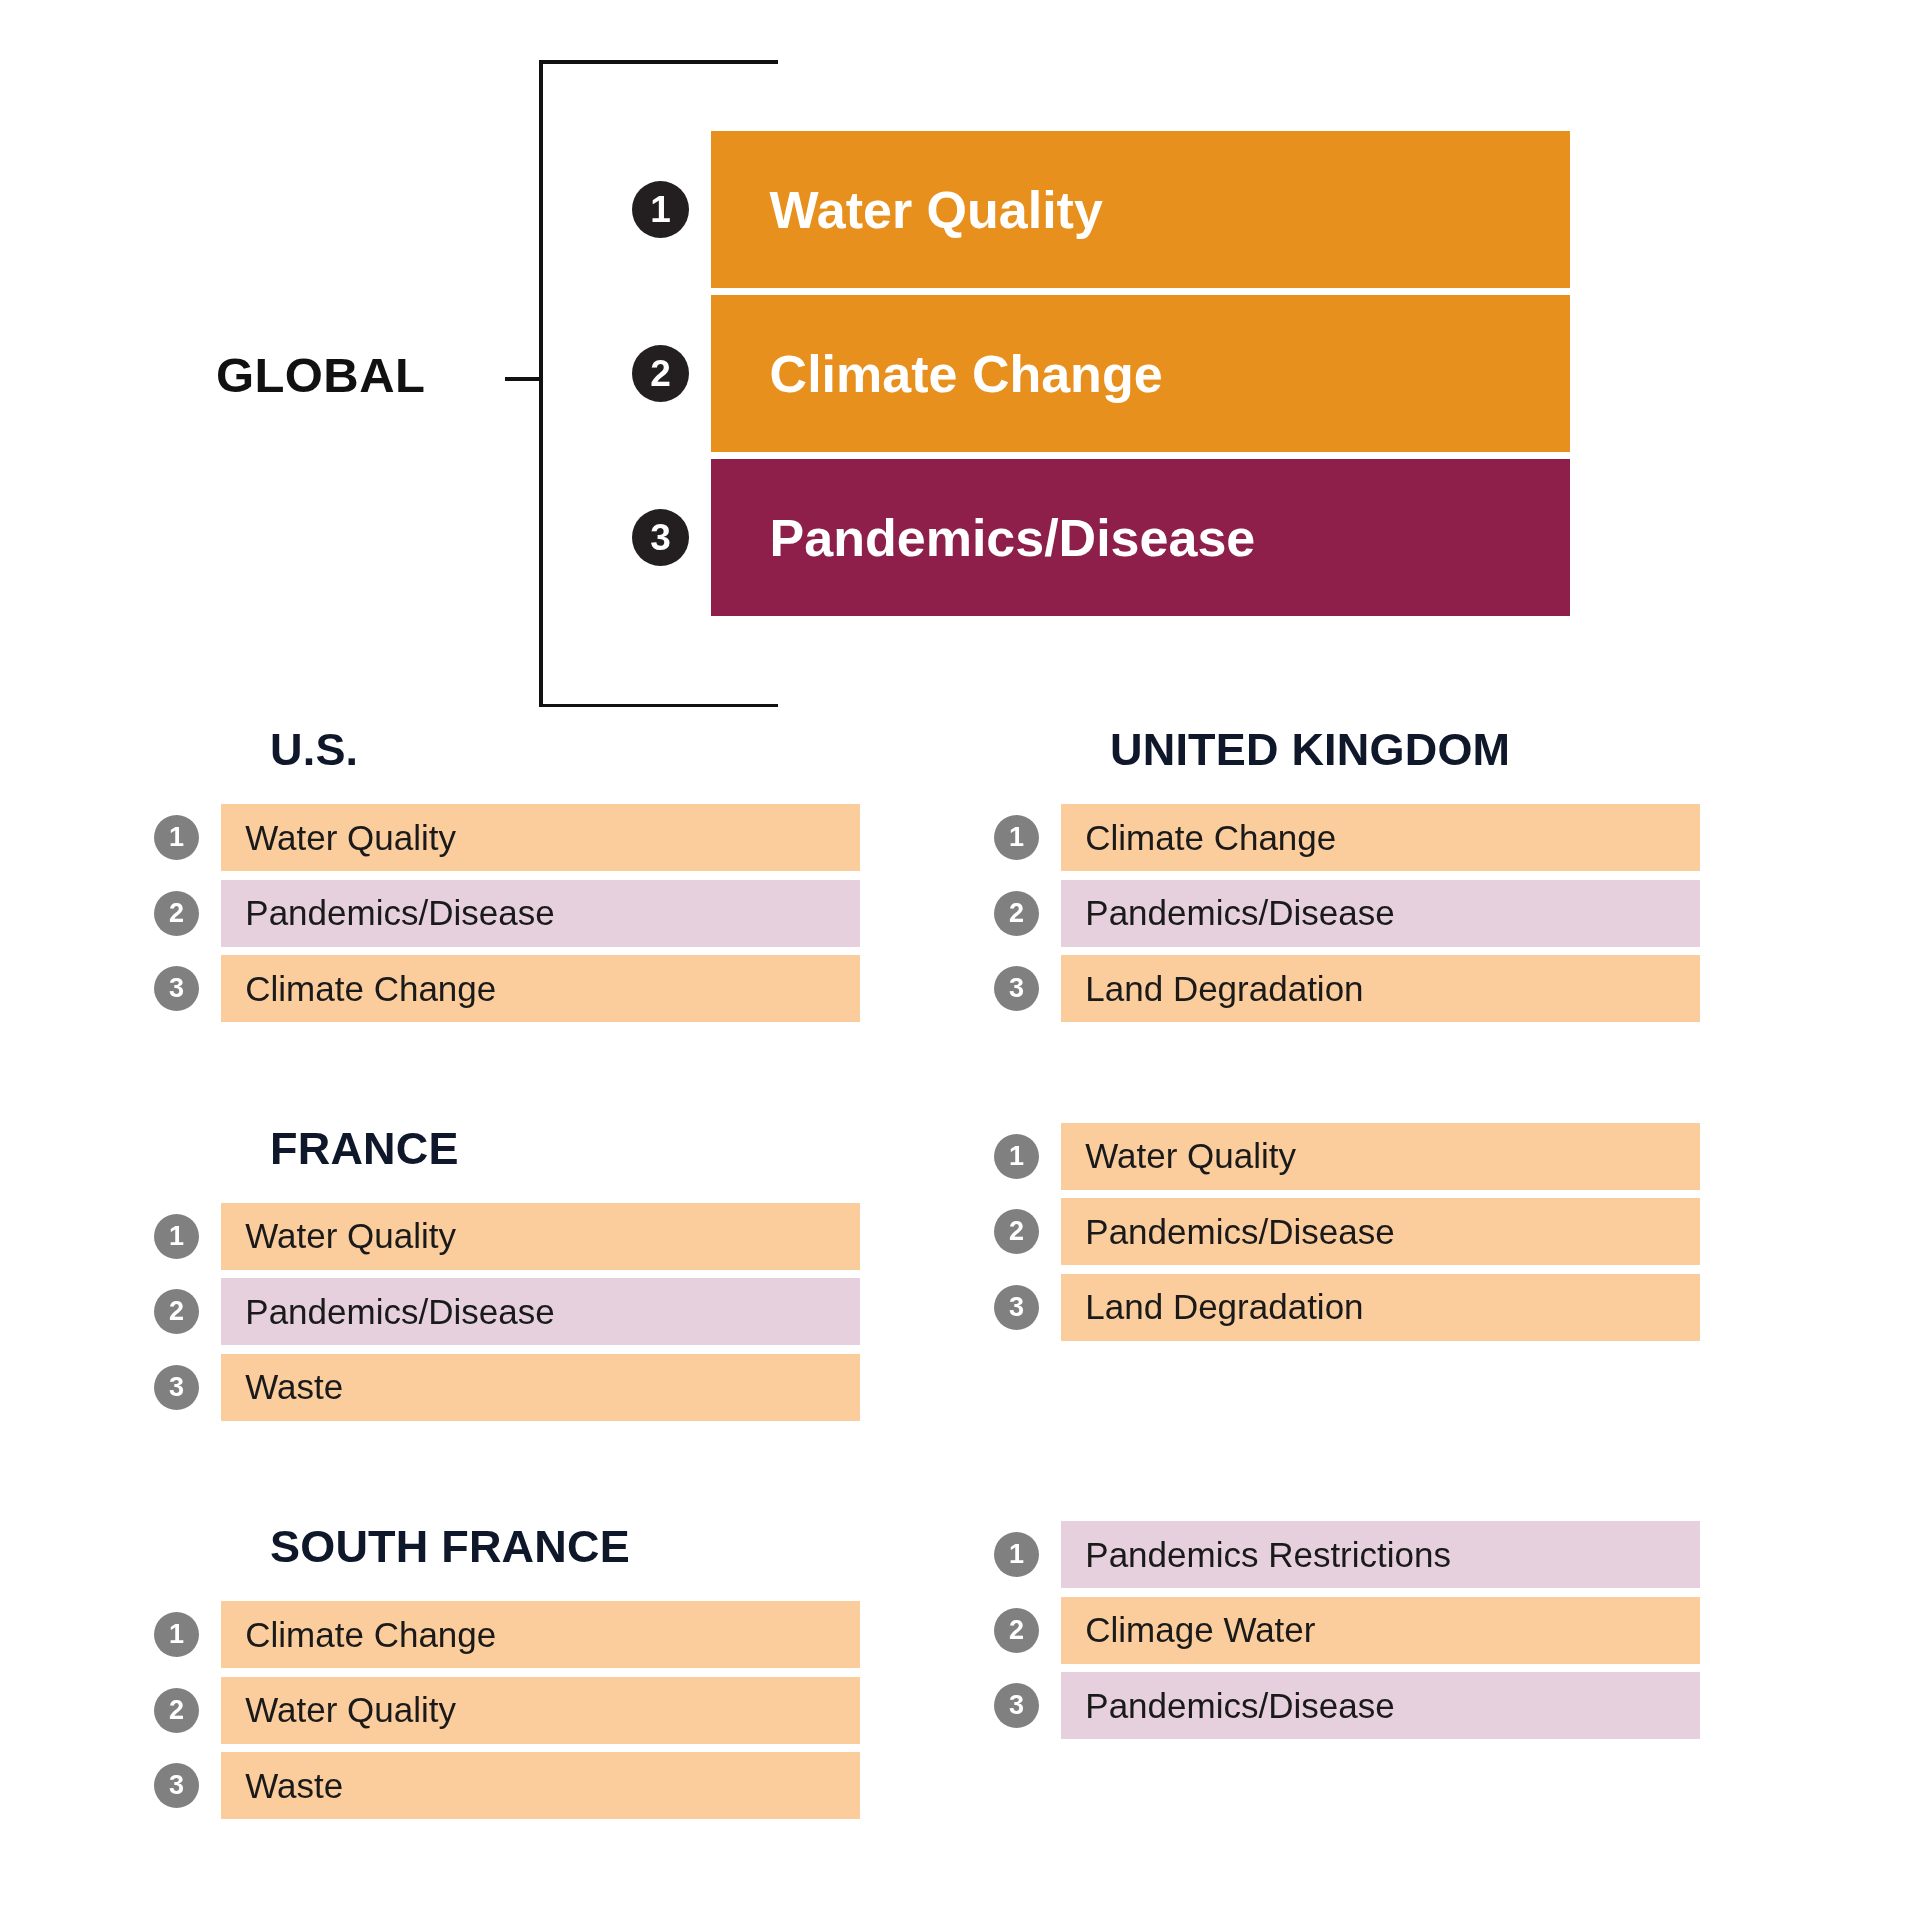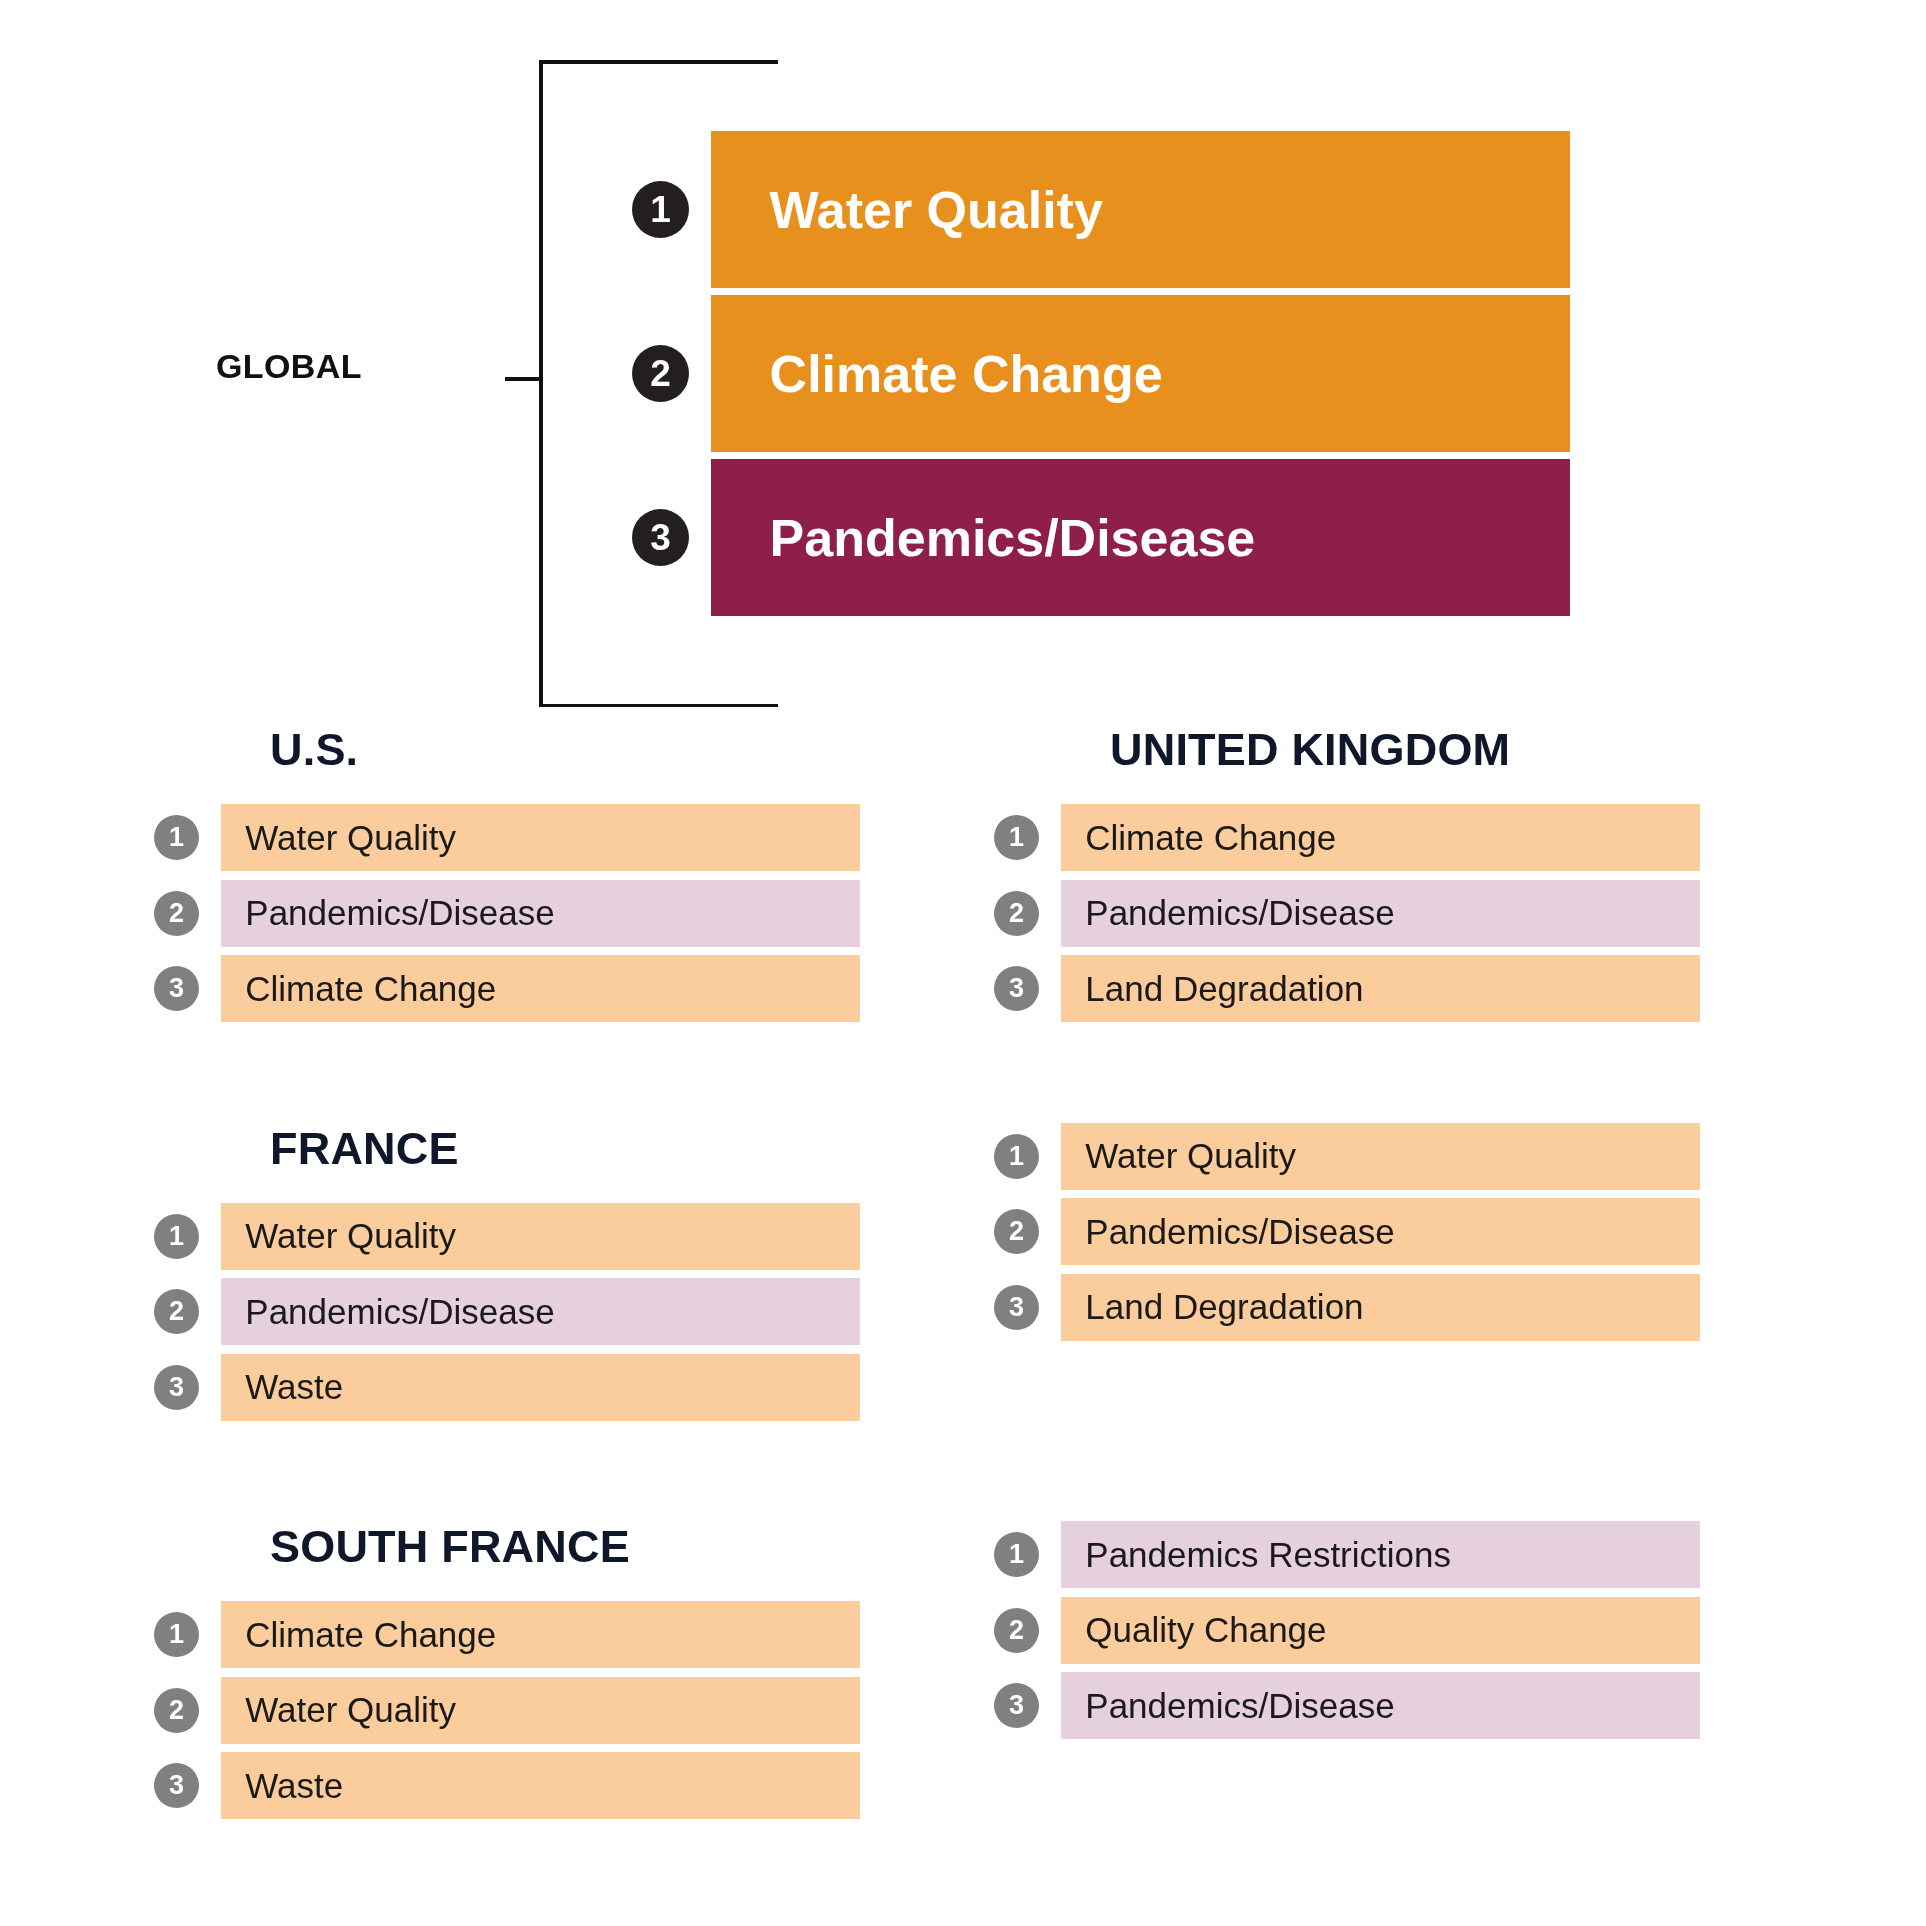--- a/index.html
+++ b/index.html
@@ -20,21 +20,21 @@
   .global-section {
     position: relative;
     width: 1926px;
     height: 724px;
   }
 
   .global-label {
     position: absolute;
     left: 216px;
     top: 347px;
-    font-size: 34px;
+    font-size: 49px;
     font-weight: bold;
     letter-spacing: 0.4px;
     color: #111111;
   }
 
   
   .bracket {
     position: absolute;
     left: 539px;
     top: 60px;
@@ -274,21 +274,21 @@
     </div>
   </div>
 
   <div class="country-block">
     <div class="rank-row">
       <div class="rank-badge">1</div>
       <div class="rank-bar fill-pink">Pandemics Restrictions</div>
     </div>
     <div class="rank-row">
       <div class="rank-badge">2</div>
-      <div class="rank-bar fill-orange">Quality Change</div>
+      <div class="rank-bar fill-orange">Climage Water</div>
     </div>
     <div class="rank-row">
       <div class="rank-badge">3</div>
       <div class="rank-bar fill-pink">Pandemics/Disease</div>
     </div>
   </div>
 
   <div class="country-block">
     <div class="country-title">MEXICO</div>
 

